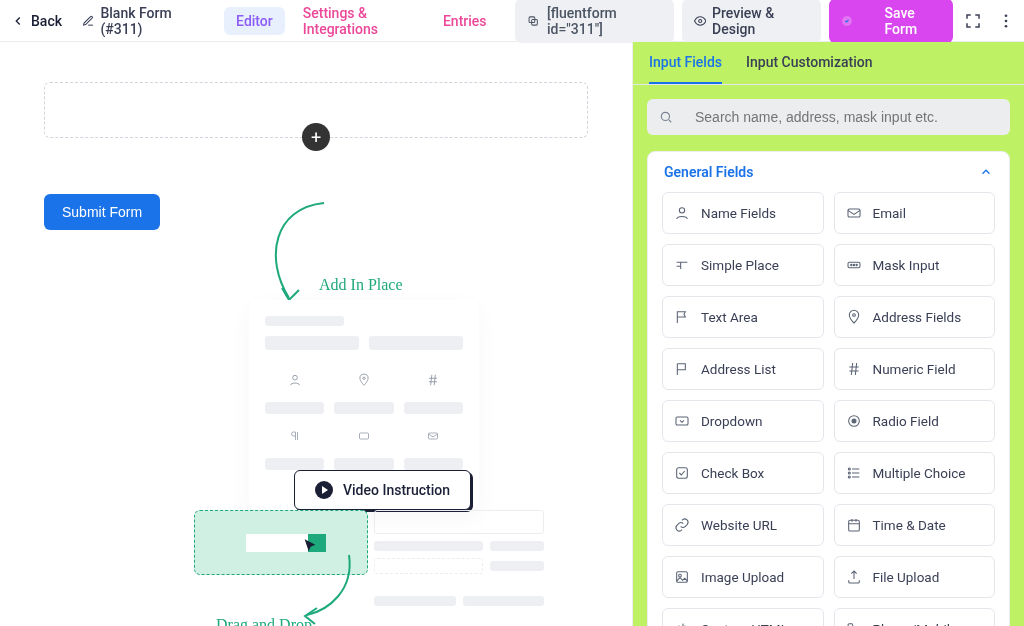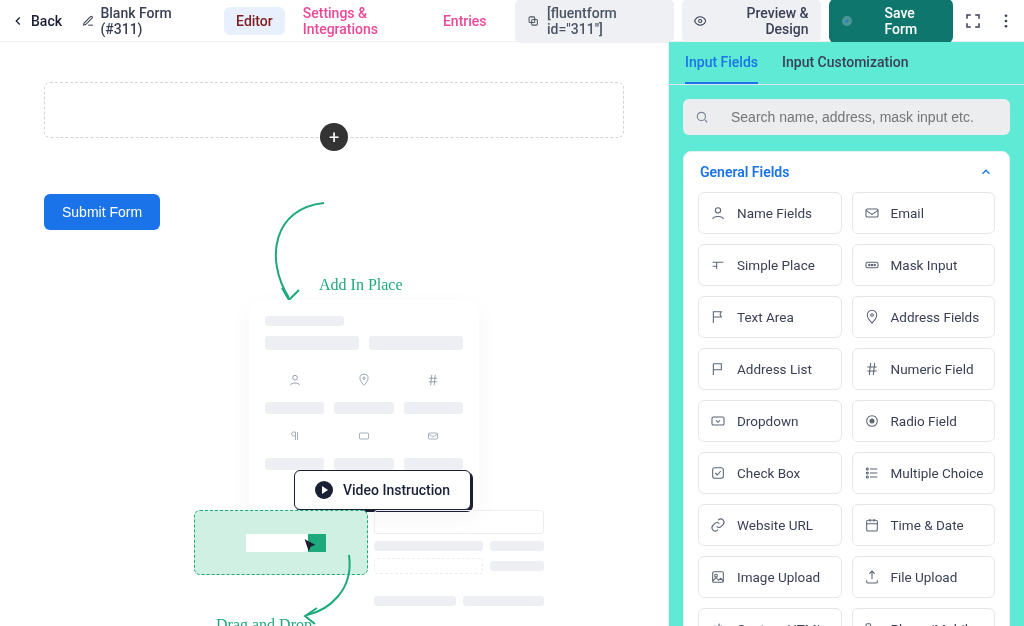--- a/index.html
+++ b/index.html
@@ -2,26 +2,26 @@
 <html><head>
 <meta charset="utf-8">
 <style>
 * { box-sizing: border-box; margin: 0; padding: 0; }
 body { font-family: -apple-system, BlinkMacSystemFont, "Segoe UI", Roboto, sans-serif; font-size: 14px; color: #1a1f36; background: #fff; width: 1024px; height: 626px; overflow: hidden; }
 .topbar { display: flex; align-items: center; height: 42px; border-bottom: 1px solid #ecedef; padding: 0 5px; gap: 8px; }
 .back { display: flex; align-items: center; gap: 6px; cursor: pointer; font-weight: 500; color: #1a1f36; padding: 4px 6px; }
 .title-group { display: flex; align-items: center; gap: 6px; font-weight: 500; color: #3a3f55; padding: 4px 6px; }
 .tabs { display: flex; align-items: center; gap: 6px; margin-left: 6px; }
 .tab { padding: 6px 12px; border-radius: 6px; cursor: pointer; font-weight: 500; color: #ec4899; }
-.tab.active { background: #e8f0fe; color: #7f1d1d; }
+.tab.active { background: #e8f0fe; color: #8b5cf6; }
 .spacer { flex: 1; }
 .shortcode { display: flex; align-items: center; gap: 8px; background: #eef0f3; border-radius: 6px; padding: 6px 12px; color: #4b5563; font-weight: 500; }
 .btn { display: flex; align-items: center; gap: 6px; padding: 6px 12px; border-radius: 6px; cursor: pointer; font-weight: 500; }
-.btn.gray { background: #eef0f3; color: #3a3f55; text-align: right; }
-.btn.blue { background: #0f766e; color: #fff; gap: 32px; }
+.btn.gray { background: #eef0f3; color: #3a3f55; }
+.btn.blue { background: #d946ef; color: #fff; gap: 32px; }
 .iconbtn { display: flex; align-items: center; justify-content: center; width: 28px; height: 28px; cursor: pointer; color: #3a3f55; }
 .main { display: flex; height: calc(626px - 42px); }
 .canvas { flex: 1; overflow-y: auto; padding: 40px 44px; position: relative; }
 .dropzone { border: 1px dashed #d0d4dc; border-radius: 6px; height: 56px; position: relative; margin-bottom: 28px; }
 .plusbadge { position: absolute; left: 50%; bottom: -14px; transform: translateX(-50%); width: 28px; height: 28px; border-radius: 50%; background: #333; color: #fff; display: flex; align-items: center; justify-content: center; font-size: 18px; }
 .submit-btn { background: #1a73e8; color: #fff; border: none; border-radius: 6px; padding: 10px 18px; font-size: 14px; font-weight: 500; cursor: pointer; margin-top: 28px; }
 .illus { position: relative; margin-top: -10px; left: 140px; width: 360px; }
 .hint1 { font-family: "Comic Sans MS", cursive; color: #1ea97d; font-size: 16px; position: absolute; top: 56px; left: 135px; }
 .hint2 { font-family: "Comic Sans MS", cursive; color: #1ea97d; font-size: 16px; text-align: center; position: absolute; top: 395px; left: 10px; width: 140px; line-height: 1.3; }
 .arrow1 { position: absolute; top: -22px; left: 60px; }
@@ -34,21 +34,21 @@
 .video-btn { position: absolute; top: 250px; left: 110px; display: flex; align-items: center; gap: 10px; background: #fff; border: 1.5px solid #1a1f36; border-radius: 6px; padding: 10px 20px; font-weight: 500; cursor: pointer; box-shadow: 2px 2px 0 #1a1f36; justify-content: flex-end; }
 .play-circle { width: 18px; height: 18px; border-radius: 50%; background: #1a1f36; display: flex; align-items: center; justify-content: center; }
 .play-circle::after { content: ""; border-left: 6px solid #fff; border-top: 4px solid transparent; border-bottom: 4px solid transparent; margin-left: 1px; }
 .drag-card { position: absolute; top: 290px; left: 10px; width: 174px; height: 65px; border: 1px dashed #1ea97d; border-radius: 6px; background: #d0f0e3; display: flex; align-items: center; justify-content: center; }
 .drag-chip { width: 70px; height: 18px; background: #fff; position: relative; }
 .drag-chip::after { content: ""; position: absolute; right: -10px; top: 0; width: 18px; height: 18px; background: #1ea97d; }
 .cursor-icon { position: absolute; top: 318px; left: 118px; font-size: 14px; }
 .form-layout { position: absolute; top: 290px; left: 190px; width: 170px; }
 .form-layout .box { border: 1px solid #ecedef; border-radius: 3px; margin-bottom: 7px; }
 .form-layout .dashed { border: 1px dashed #ecedef; }
-.sidebar { width: 356px; background: #5eead4; display: flex; flex-direction: column; border-left: 1px solid #ecedef; }
+.sidebar { width: 392px; background: #bef264; display: flex; flex-direction: column; border-left: 1px solid #ecedef; }
 .side-tabs { display: flex; padding: 12px 16px 0 16px; gap: 24px; border-bottom: 1px solid #e3e6eb; }
 .side-tab { padding-bottom: 12px; cursor: pointer; font-weight: 500; color: #3a3f55; border-bottom: 2px solid transparent; }
 .side-tab.active { color: #1a73e8; border-bottom-color: #1a73e8; }
 .search-wrap { padding: 14px 14px 10px 14px; }
 .search { display: flex; align-items: center; gap: 22px; background: #ecedef; border-radius: 6px; padding: 10px 12px; color: #7c8494; }
 .search input { flex: 1; border: none; background: transparent; outline: none; font-size: 14px; color: #3a3f55; }
 .accordion { background: #fff; margin: 6px 14px 0 14px; border: 1px solid #ecedef; border-radius: 8px; overflow: hidden; }
 .acc-header { display: flex; align-items: center; justify-content: space-between; padding: 12px 16px; cursor: pointer; font-weight: 600; color: #1a73e8; }
 .fields-grid { display: grid; grid-template-columns: 1fr 1fr; gap: 10px; padding: 0 14px 14px 14px; }
 .field-card { border: 1px solid #e3e6eb; border-radius: 6px; padding: 12px 10px; display: flex; align-items: center; gap: 10px; cursor: grab; font-size: 13.5px; color: #3a3f55; background: #fff; }

